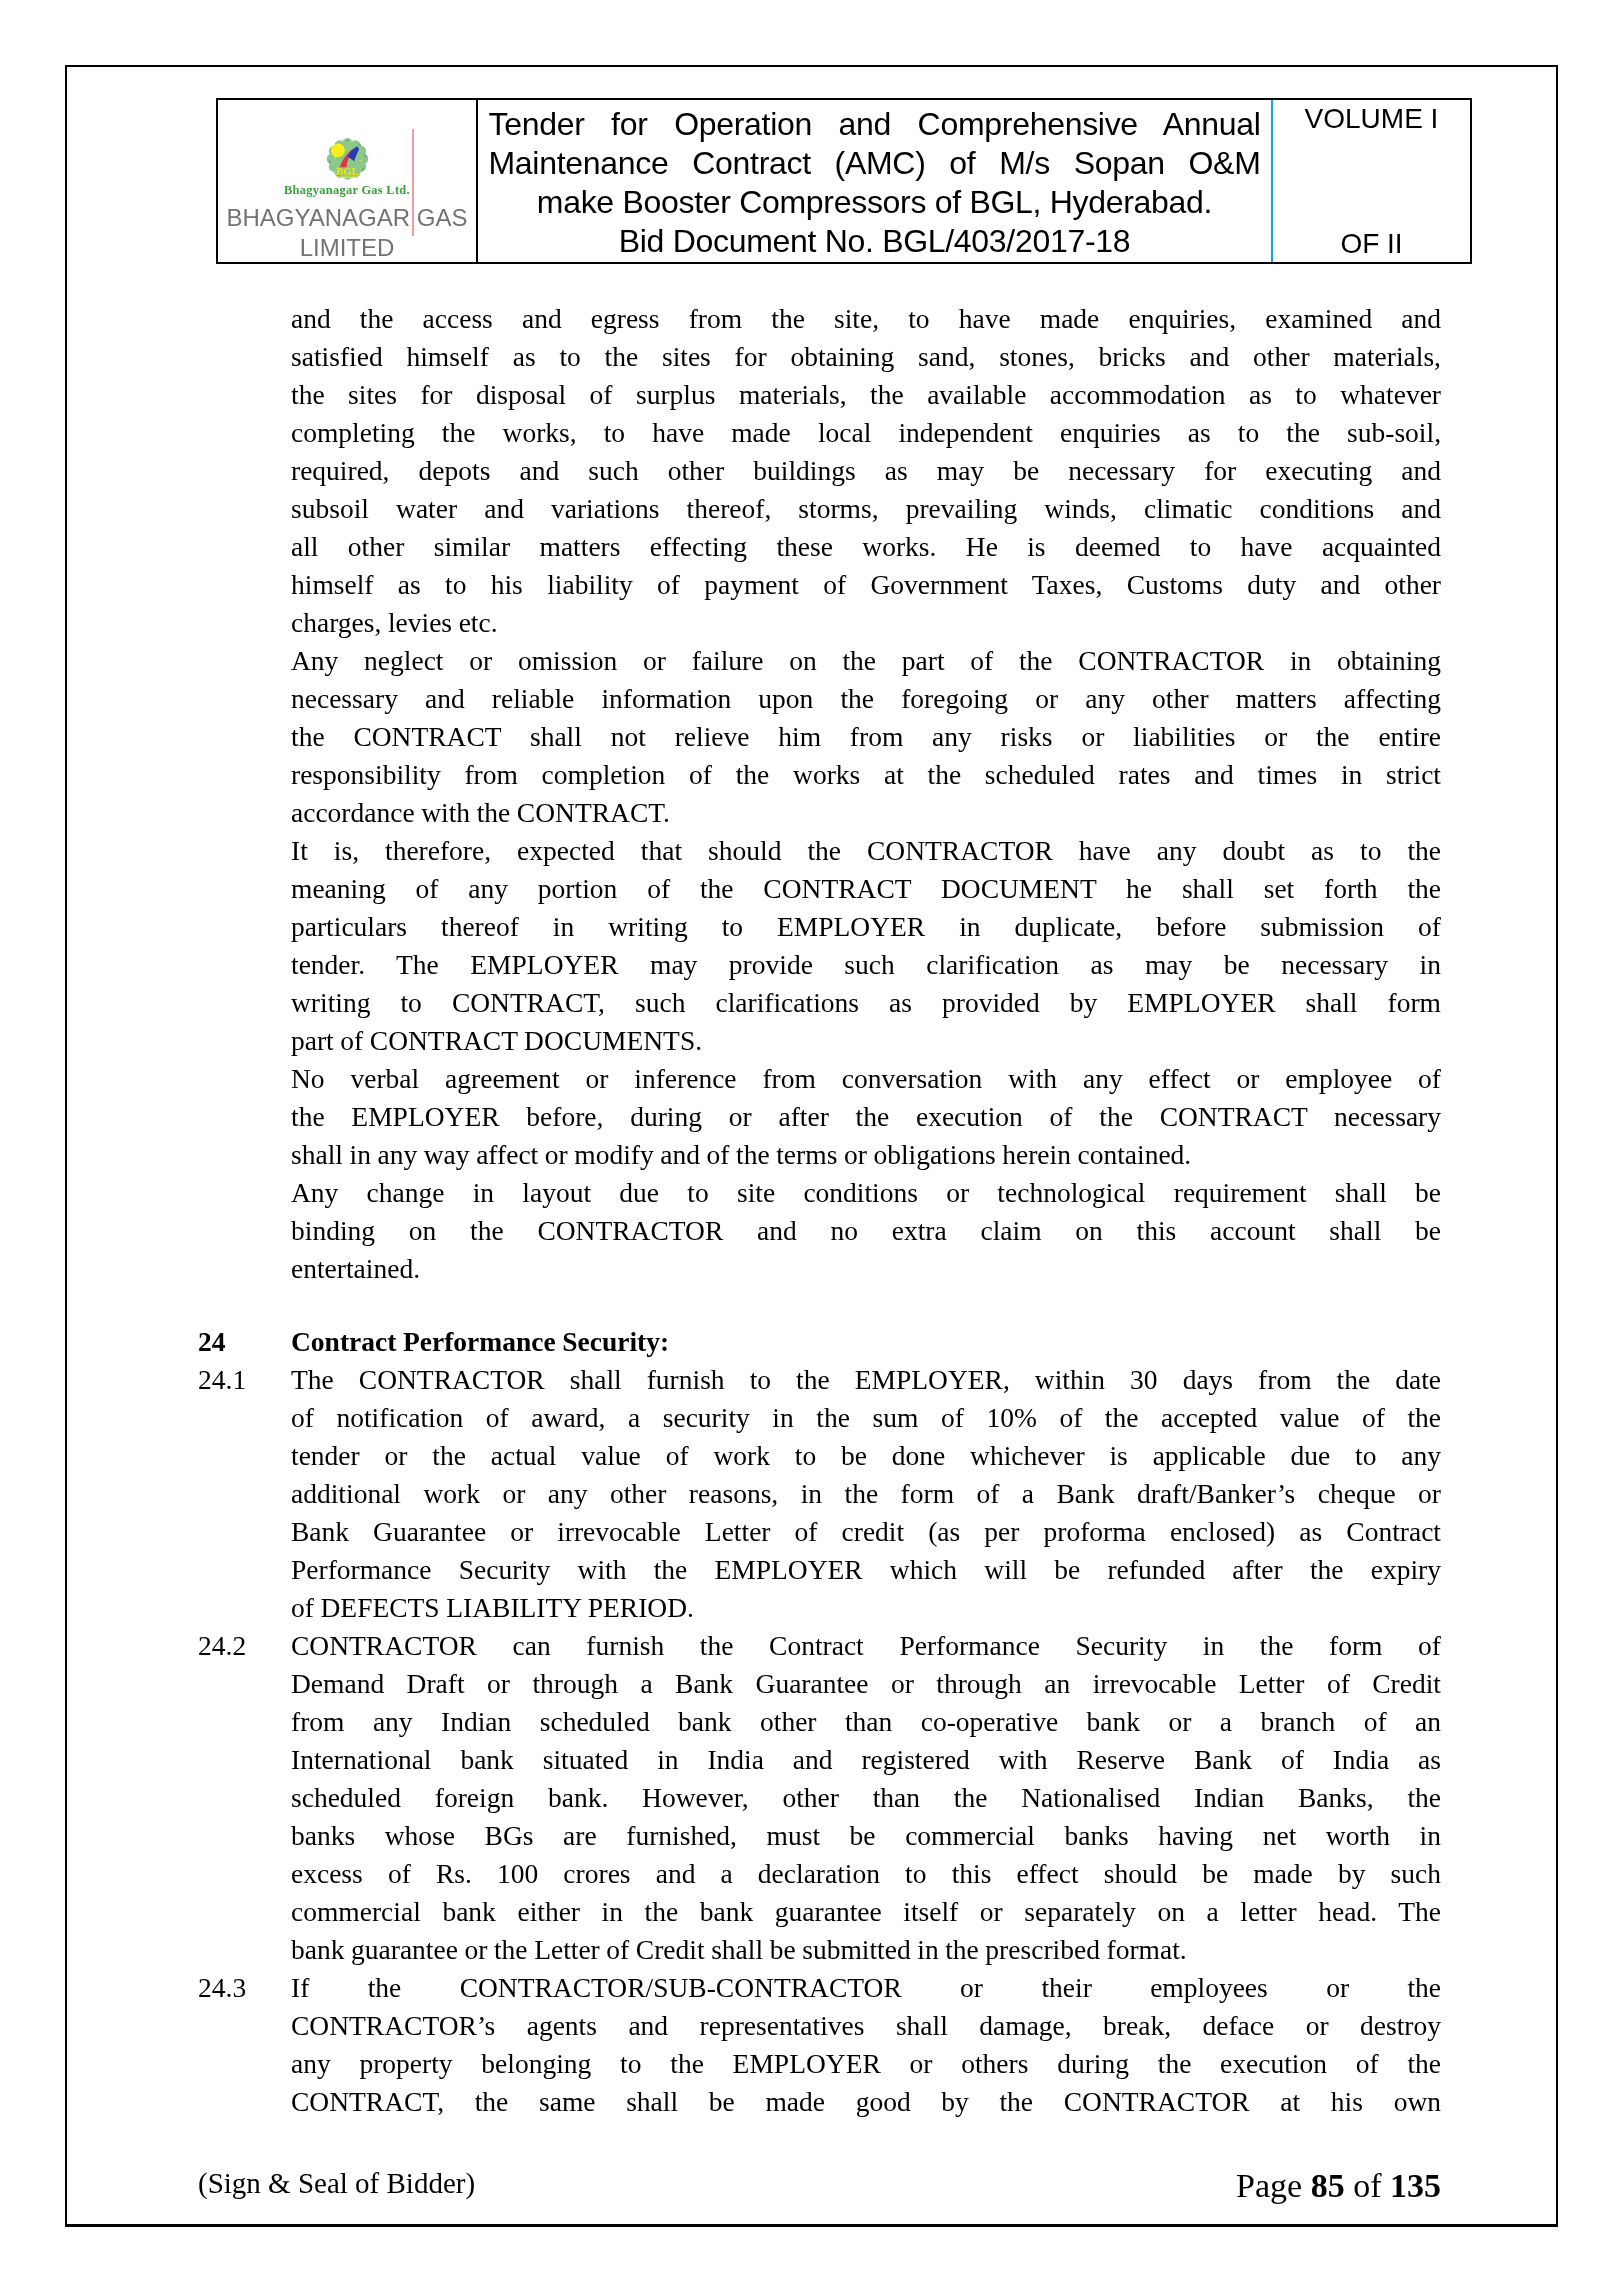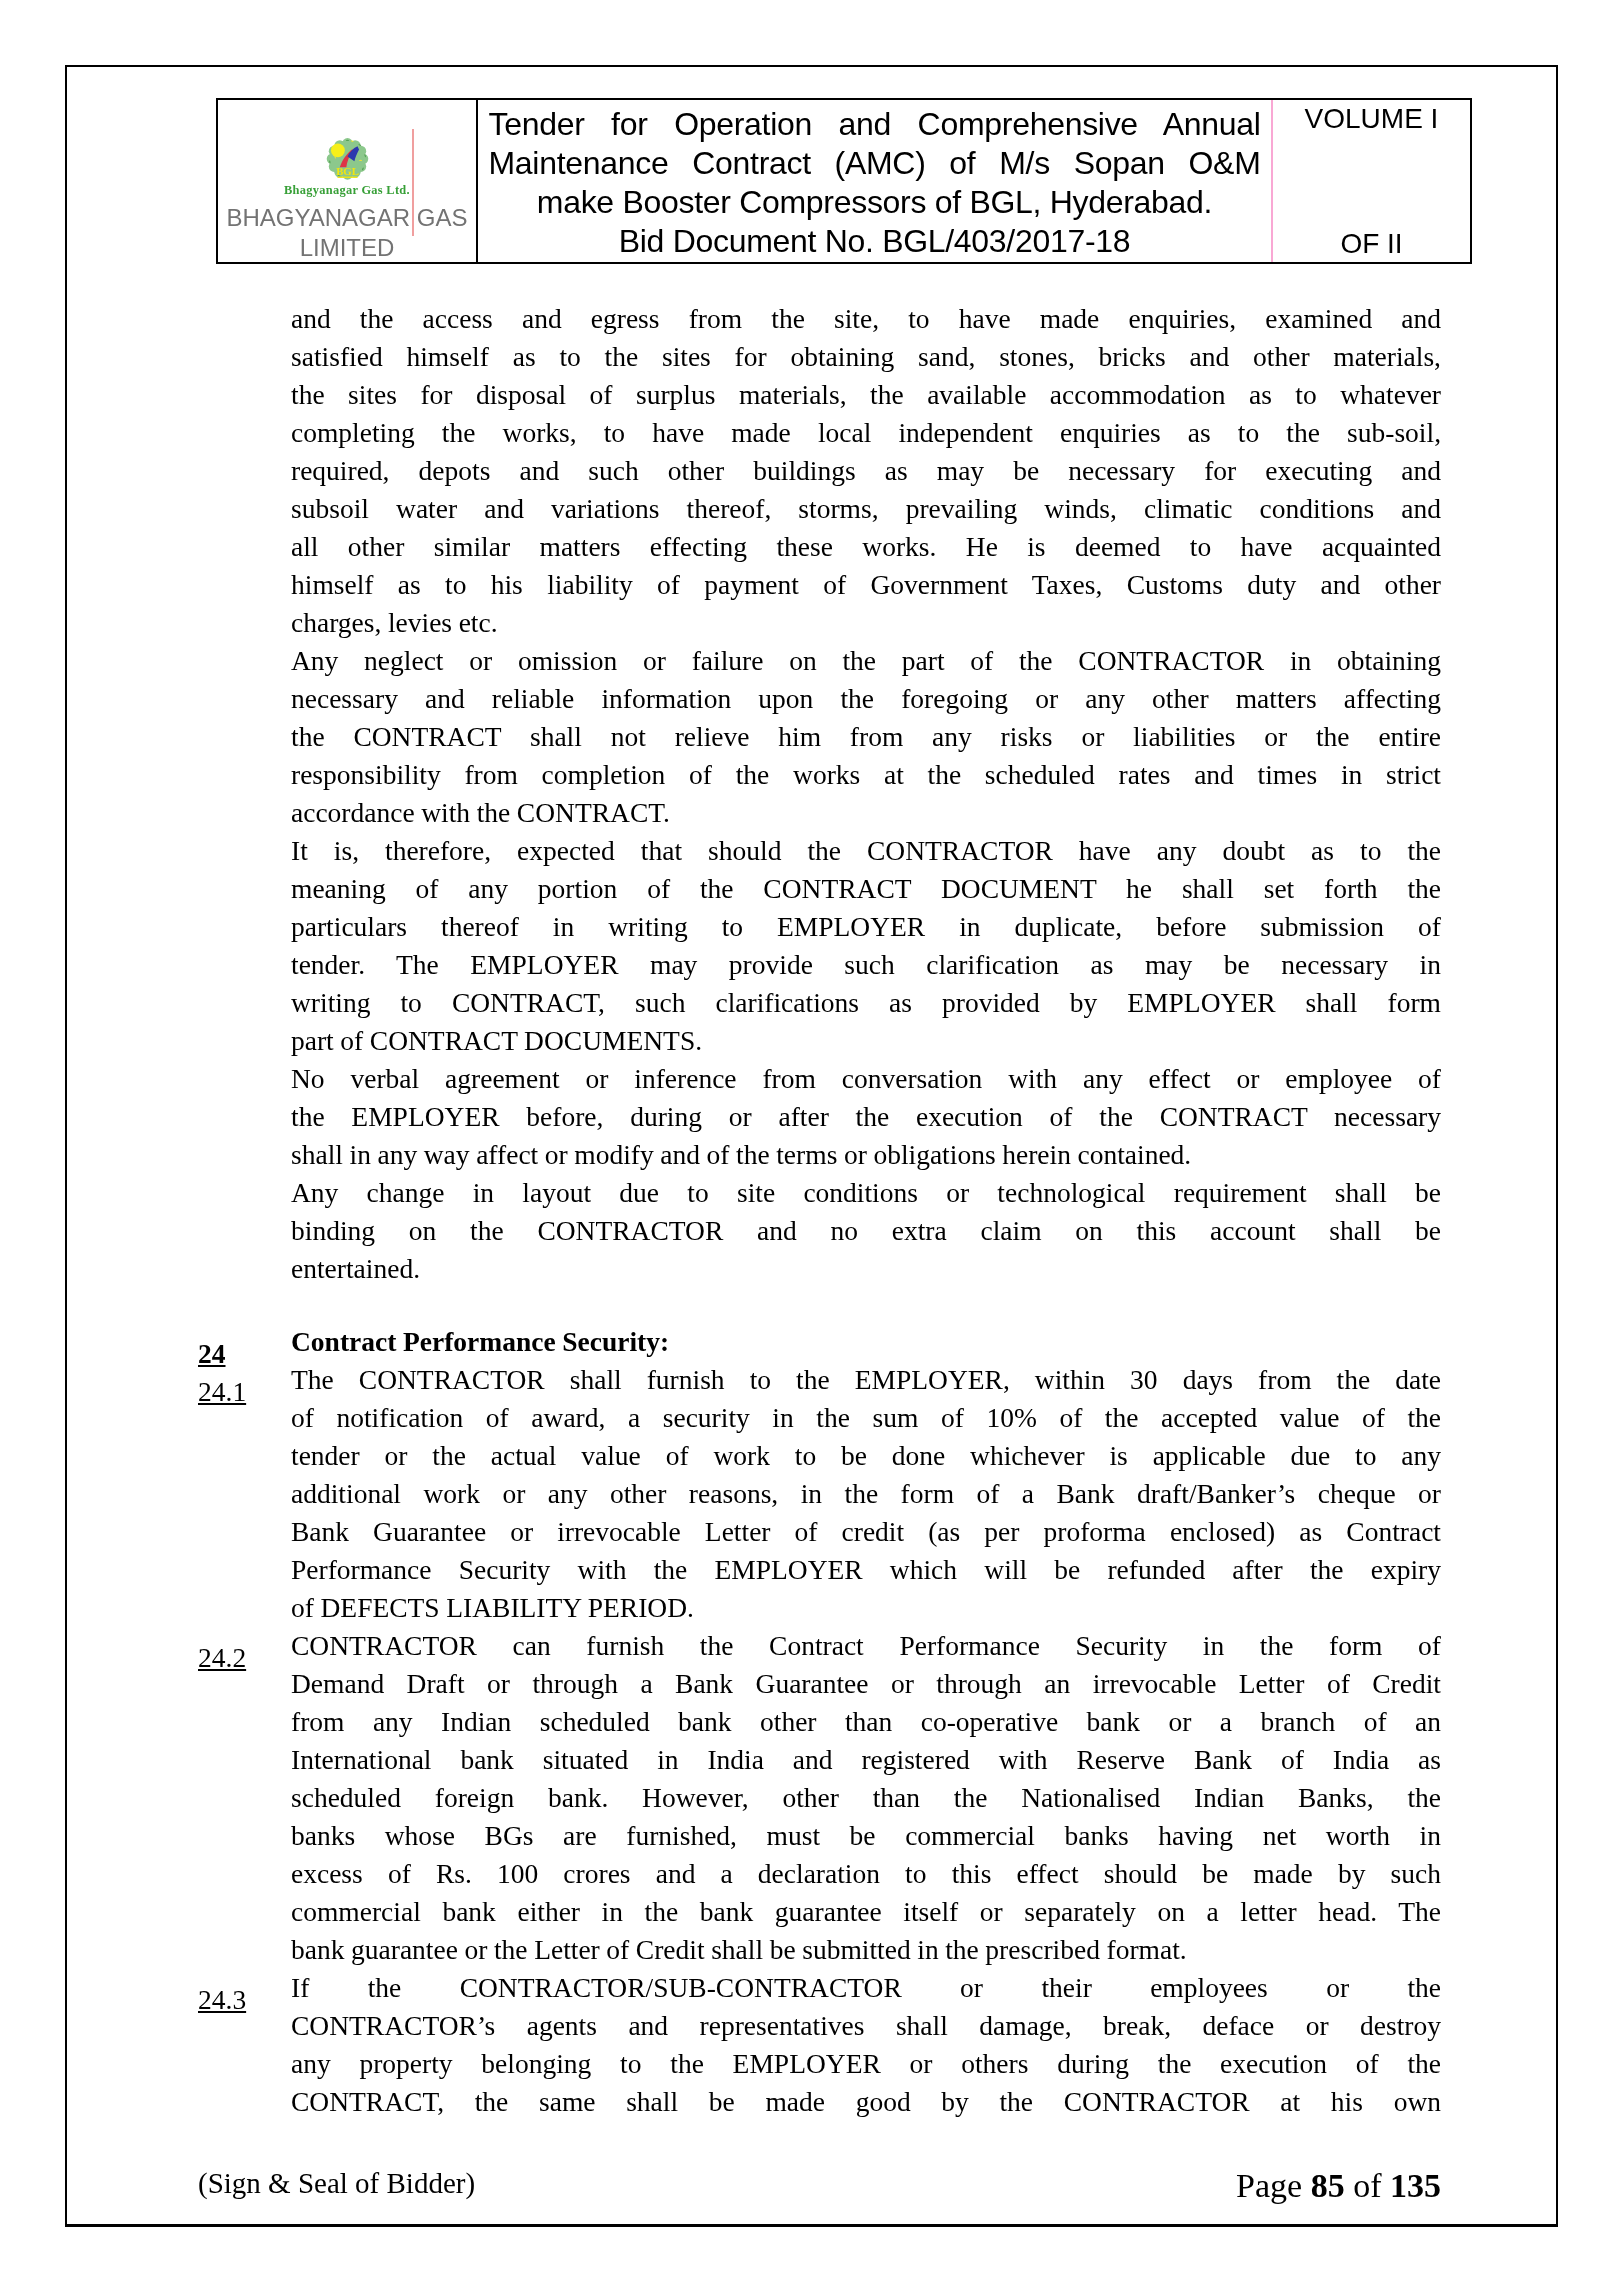--- a/index.html
+++ b/index.html
@@ -12,34 +12,34 @@
   .header-table{position:absolute;left:216px;top:98px;width:1256px;height:166px;
         box-sizing:border-box;border:2px solid #000;border-top-width:2.6px;border-bottom-width:2.6px;
         display:flex;background:#fff;}
   .logo-cell{width:258px;position:relative;display:flex;flex-direction:column;
         align-items:center;box-sizing:border-box;padding-top:2.6px;margin-top:32px;}
   .pink-line{position:absolute;top:-2.6px;left:194px;width:2px;height:107px;background:#f09f9f;}
   .logo-caption{font-size:12.4px;font-weight:bold;color:#38a038;margin-top:0.7px;
         font-family:"Liberation Serif",serif;letter-spacing:0.3px;}
   .company-name{margin-top:5.2px;font-family:"Liberation Sans",sans-serif;font-size:24px;
         line-height:29.4px;text-align:center;color:#737373;}
-  .title-cell{width:797px;box-sizing:border-box;border-left:2px solid #000;border-right:2px solid #f9a8d4;
+  .title-cell{width:797px;box-sizing:border-box;border-left:2px solid #000;border-right:2px solid #0ea5e9;
         padding:4.6px 10.5px 0;font-family:"Liberation Sans",sans-serif;font-size:32px;line-height:39px;
         letter-spacing:-0.3px;}
   .volume-cell{flex:1;display:flex;flex-direction:column;justify-content:space-between;align-items:center;
         font-family:"Liberation Sans",sans-serif;font-size:28px;line-height:37px;}
   .jl{text-align:justify;text-align-last:justify;}
   .ll{text-align:center;}
   .cl{text-align:center;}
 
   
   .body-block{position:absolute;left:291px;top:300px;width:1150px;
         font-size:27.5px;line-height:38px;word-spacing:-0.3px;}
   .row{position:relative;}
-  .num{position:absolute;left:-93px;top:12px;white-space:nowrap;text-decoration:underline;}
+  .num{position:absolute;left:-93px;top:0;white-space:nowrap;}
   .tline{text-align:justify;text-align-last:justify;}
   .tlast{text-align-last:left;}
   .s-heading{margin-top:35px;font-weight:bold;}
   .s-heading .tline{text-align:left;text-align-last:auto;}
 
   
   .footer-left{position:absolute;left:198px;top:2167px;font-size:29px;}
   .footer-right{position:absolute;right:182px;top:2167px;font-size:34px;}
 </style>
 </head>

